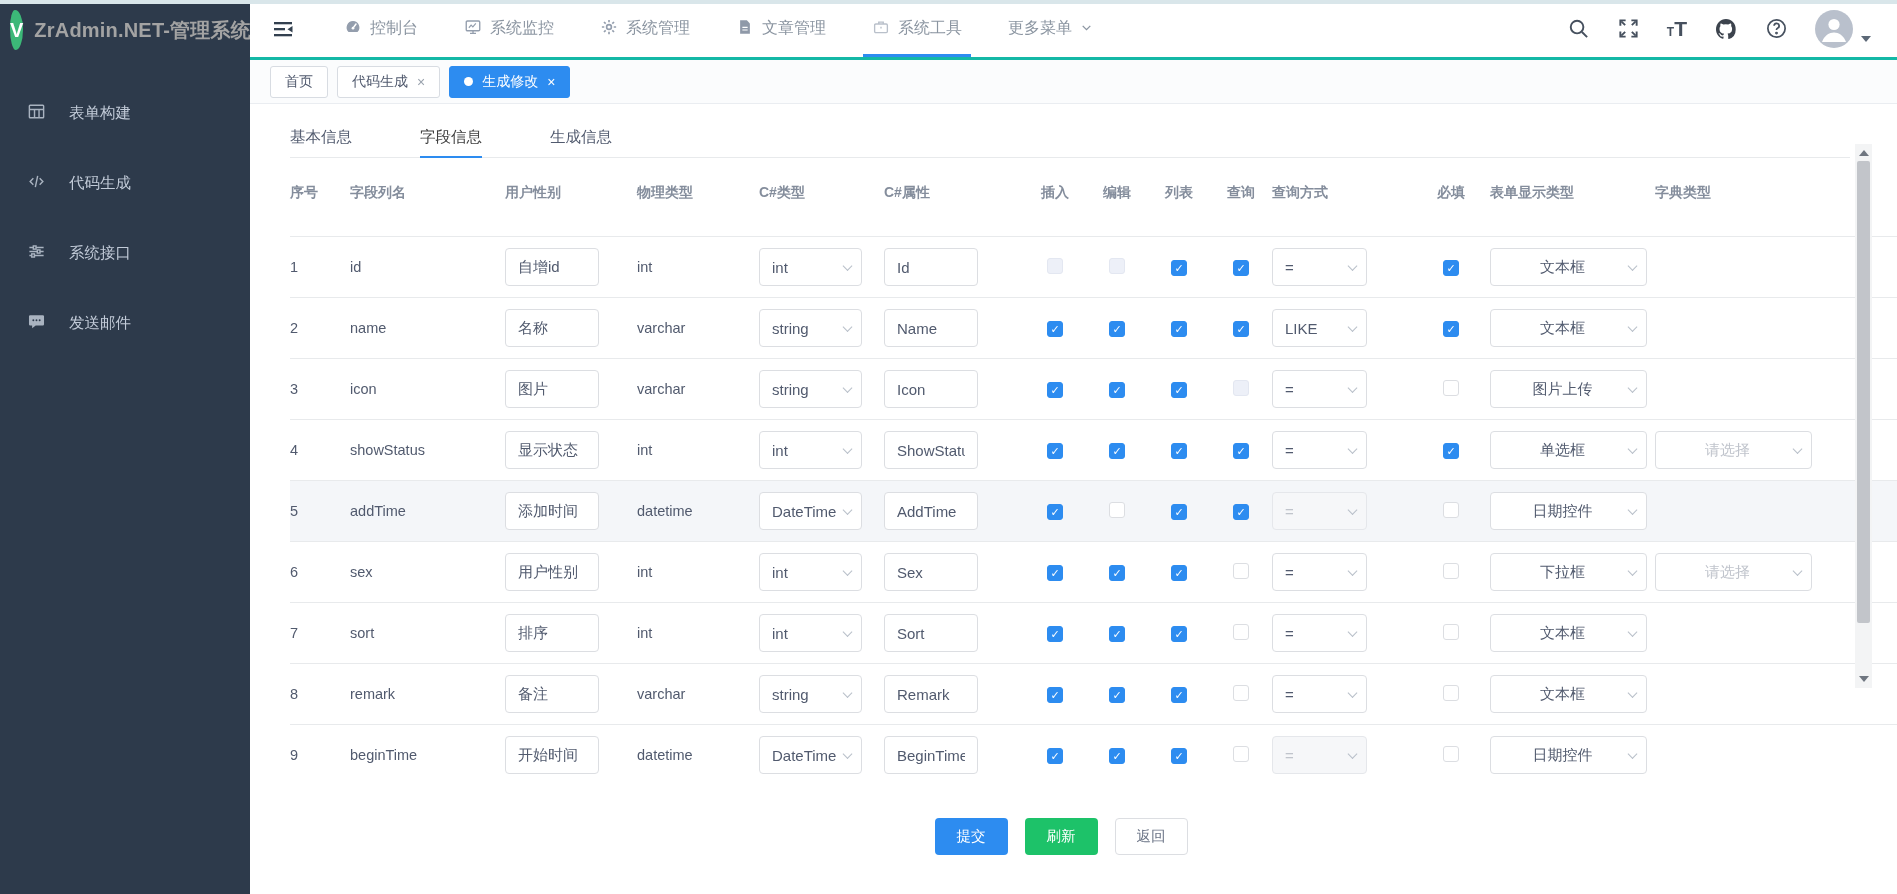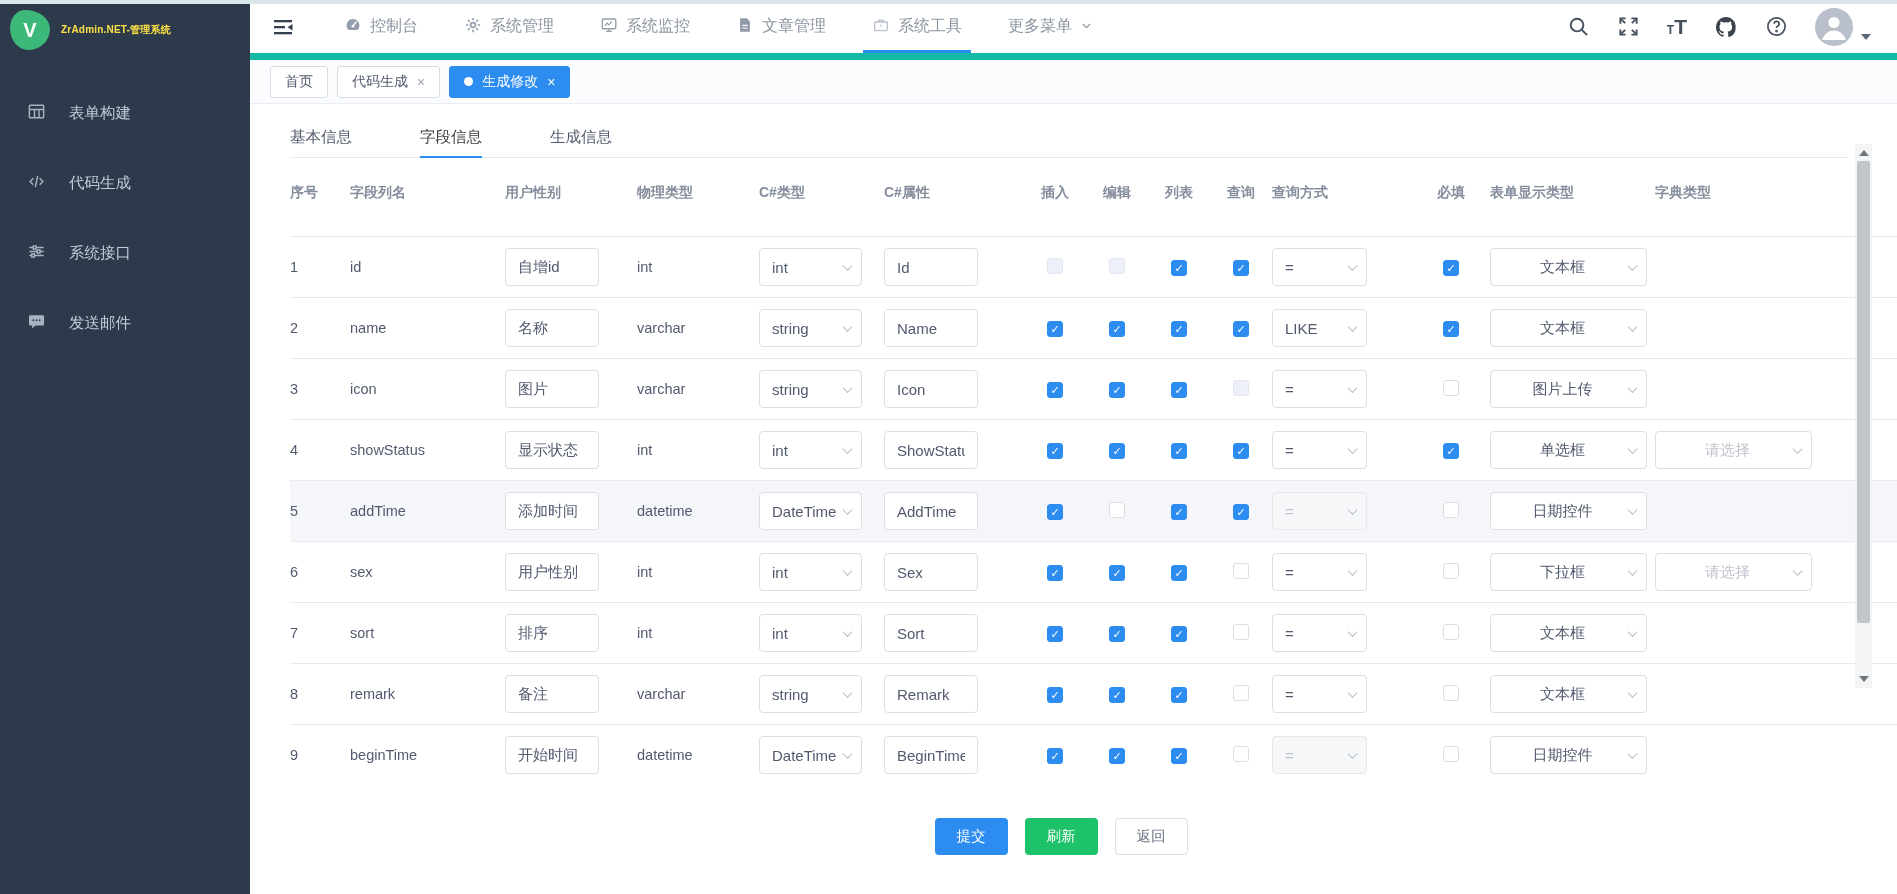--- a/index.html
+++ b/index.html
@@ -6,29 +6,29 @@
   html,body { width:1897px; height:894px; overflow:hidden; background:#fff;
     font-family:"Liberation Sans","DejaVu Sans",sans-serif; }
   .top-strip { position:absolute; left:0; top:0; width:1897px; height:4px; background:#d9e6ea; z-index:60; }
 
   
   .sidebar { position:absolute; left:0; top:0; bottom:0; width:250px; background:#2d3a4b; z-index:10; }
   .logo-row { height:60px; display:flex; align-items:center; gap:11px; padding:0 10px; }
   .logo-badge { width:40px; height:40px; background:#3cb878; color:#fff; font-weight:bold; font-size:20px;
     display:flex; align-items:center; justify-content:center;
     border-radius:38% 62% 55% 45% / 45% 48% 52% 55%; }
-  .logo-title { color:#fde047; font-weight:bold; font-size:10px; letter-spacing:.2px; white-space:nowrap; }
+  .logo-title { color:#a3a3a3; font-weight:bold; font-size:20px; letter-spacing:.2px; white-space:nowrap; }
   .menu { margin-top:18px; }
   .menu-item { height:70px; display:flex; align-items:center; gap:23px; padding-left:27px;
     color:#c2cbd8; font-size:15.5px; cursor:pointer; }
   .menu-item svg { flex:0 0 auto; }
 
   
   .topbar { position:absolute; left:250px; top:0; width:1647px; height:60px; background:#fff;
-    display:flex; align-items:center; border-bottom:7px solid #14b8a6; z-index:20; }
+    display:flex; align-items:center; border-bottom:3px solid #14b8a6; z-index:20; }
   .hamburger { margin-left:21px; cursor:pointer; display:flex; align-items:center; }
   .nav { display:flex; height:100%; margin-left:26px; }
   .nav-item { position:relative; display:flex; align-items:center; gap:8px; padding:0 23px; height:100%;
     color:#8b95a1; font-size:16px; cursor:pointer; white-space:nowrap; }
   .nav-item.active::after { content:""; position:absolute; left:14px; right:14px; bottom:0; height:3px; background:#2d8cf0; }
   .topbar-right { margin-left:auto; display:flex; align-items:center; gap:27px; padding-right:26px; }
   .tb-icon { cursor:pointer; display:flex; align-items:center; color:#46505e; }
   .font-ic { font-weight:bold; color:#46505e; line-height:1; cursor:pointer; }
   .font-ic .sm { font-size:12px; } .font-ic .lg { font-size:21px; }
   .avatar-wrap { display:flex; align-items:flex-end; gap:8px; cursor:pointer; }
@@ -167,36 +167,36 @@
         <svg width="18" height="18" viewBox="0 0 24 24">
           <path d="M12 4a8.5 8.5 0 0 0-6 14.5h12A8.5 8.5 0 0 0 12 4z" fill="#949ead"></path>
           <path d="M12 13.5L16 8" stroke="#fff" stroke-width="2" stroke-linecap="round"></path>
           <circle cx="12" cy="13.5" r="1.8" fill="#fff"></circle>
           </svg>
       </span>
       <span>控制台</span>
     </div>
     <div class="nav-item">
       <span>
-        <svg width="18" height="18" viewBox="0 0 24 24" fill="none" stroke="#949ead" stroke-width="2.2">
-          <circle cx="12" cy="12" r="3.2"></circle>
-          <path d="M12 2.5v3.2M12 18.3v3.2M2.5 12h3.2M18.3 12h3.2M5.3 5.3l2.3 2.3M16.4 16.4l2.3 2.3M18.7 5.3l-2.3 2.3M7.6 16.4l-2.3 2.3"></path>
-          </svg>
-      </span>
-      <span>系统管理</span>
-    </div>
-    <div class="nav-item">
-      <span>
         <svg width="18" height="18" viewBox="0 0 24 24" fill="none" stroke="#949ead" stroke-width="1.8">
           <rect x="3" y="4" width="18" height="13" rx="1.5"></rect>
           <path d="M6.5 13l3-3.5 2.3 2.3 4-4.5" stroke-width="1.6"></path>
           <path d="M12 17v3M8 20.5h8"></path>
           </svg>
       </span>
       <span>系统监控</span>
+    </div>
+    <div class="nav-item">
+      <span>
+        <svg width="18" height="18" viewBox="0 0 24 24" fill="none" stroke="#949ead" stroke-width="2.2">
+          <circle cx="12" cy="12" r="3.2"></circle>
+          <path d="M12 2.5v3.2M12 18.3v3.2M2.5 12h3.2M18.3 12h3.2M5.3 5.3l2.3 2.3M16.4 16.4l2.3 2.3M18.7 5.3l-2.3 2.3M7.6 16.4l-2.3 2.3"></path>
+          </svg>
+      </span>
+      <span>系统管理</span>
     </div>
     <div class="nav-item">
       <span>
         <svg width="18" height="18" viewBox="0 0 24 24">
           <path d="M5.5 3h9l4 4.2V21h-13z" fill="#8f99a8"></path>
           <path d="M8.5 12.5h7M8.5 16h7" stroke="#fff" stroke-width="1.6"></path>
           </svg>
       </span>
       <span>文章管理</span>
     </div>

